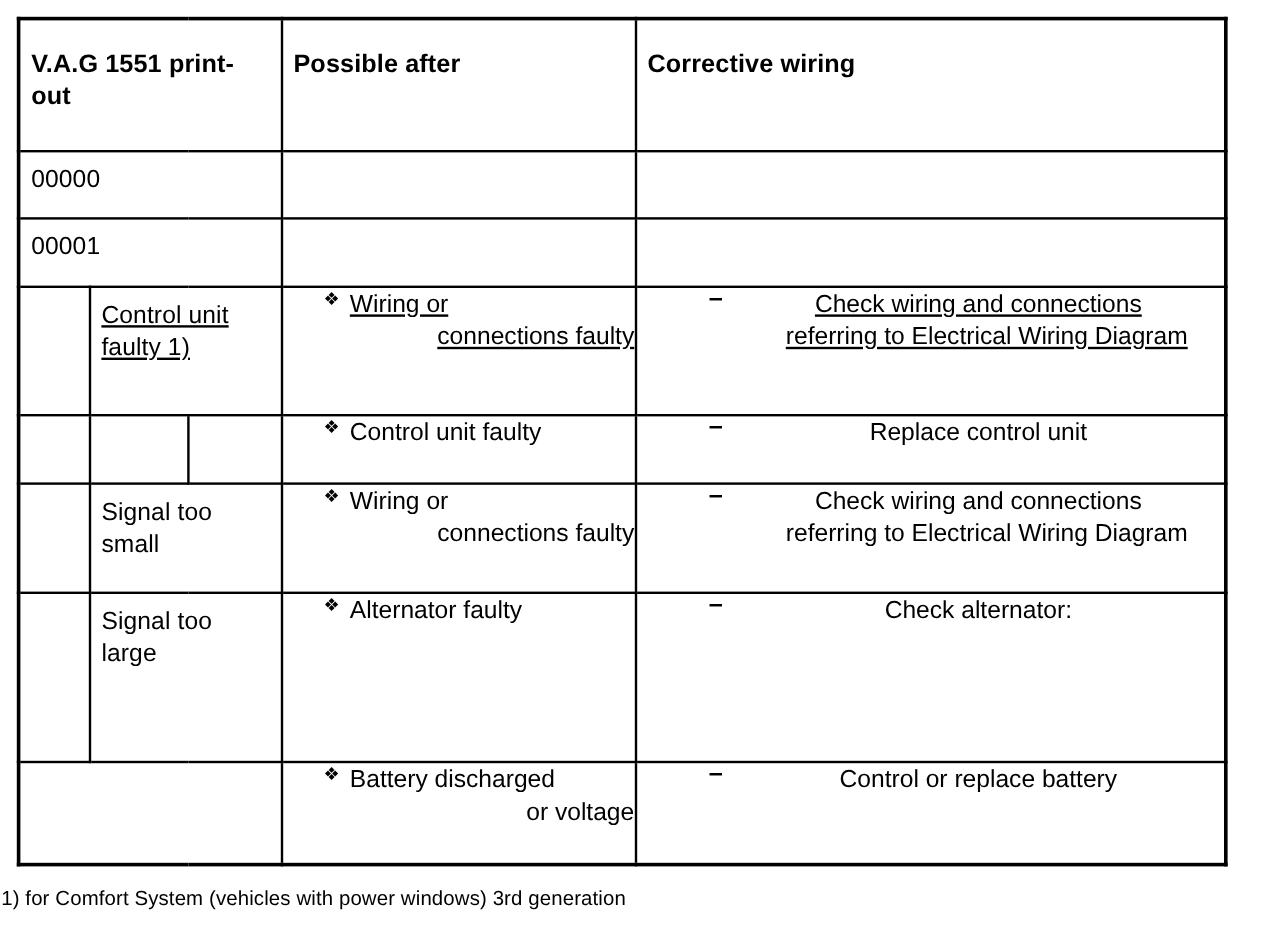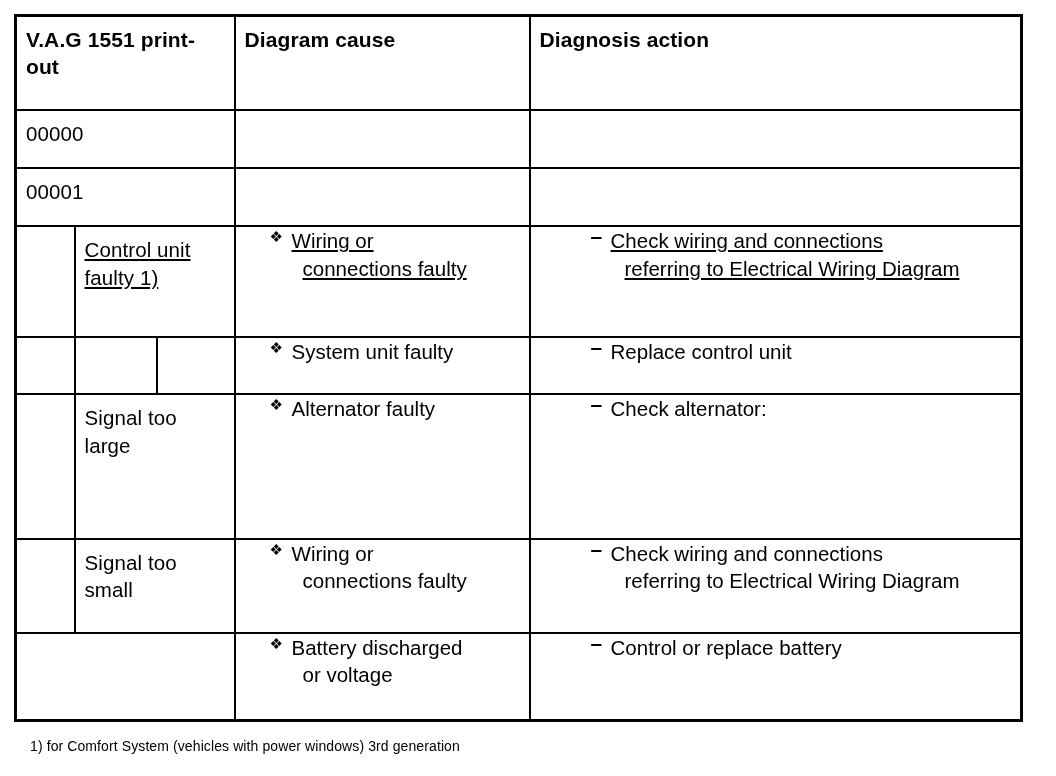--- a/index.html
+++ b/index.html
@@ -58,20 +58,21 @@
     font-size: 20.5px;
     line-height: 1.33;
     letter-spacing: 0.1px;
   }
   .head-pad {
     padding: 10px 10px 6px 9px;
     font-size: 21px;
     line-height: 1.28;
     font-weight: bold;
     letter-spacing: 0.1px;
+    margin-top: 14px;
   }
 
   
   .rule-bottom-thick { border-bottom-width: 4px; }
 
   
   .blist {
     margin: 0;
     padding: 0;
     list-style: none;
@@ -84,21 +85,21 @@
     line-height: 1.33;
   }
   .blist li .bsym {
     position: absolute;
     left: 0;
     top: -1px;
     font-size: 15px;
     line-height: 1.5;
   }
   .blist li .btxt { display: block; }
-  .blist li .btxt .cont { display: block; padding-left: 11px; }
+  .blist li .btxt .cont { display: block; padding-left: 11px; text-align: right; }
 
   
   .dlist {
     margin: 0;
     padding: 0;
     list-style: none;
   }
   .dlist li {
     position: relative;
     padding-left: 20px;
@@ -106,29 +107,29 @@
     font-size: 20.5px;
     line-height: 1.33;
   }
   .dlist li .dsym {
     position: absolute;
     left: 0;
     top: -5px;
     font-size: 21px;
     font-weight: 600;
   }
-  .dlist li .dtxt { display: block; }
+  .dlist li .dtxt { display: block; text-align: center; }
   .dlist li .dtxt .cont { display: block; padding-left: 14px; }
 
   
   .footnote {
     position: absolute;
-    left: 30px;
+    left: 1px;
     top: 738px;
-    font-size: 14px;
+    font-size: 17px;
     line-height: 1.25;
     white-space: nowrap;
     letter-spacing: 0.1px;
   }
 
   .empty-cell { height: 100%; }
 </style>
 </head>
 <body>
 
@@ -142,24 +143,24 @@
         <col class="c-d">
         <col class="c-e">
     </colgroup>
     <tbody>
 
       <tr style="height:72px;">
         <th colspan="3" class="rule-bottom-thick">
           <div class="head-pad">V.A.G 1551 print-out</div>
         </th>
         <th class="rule-bottom-thick">
-          <div class="head-pad">Diagram cause</div>
+          <div class="head-pad">Possible after</div>
         </th>
         <th class="rule-bottom-thick">
-          <div class="head-pad">Diagnosis action</div>
+          <div class="head-pad">Corrective wiring</div>
         </th>
       </tr>
 
       <tr style="height:44px;">
         <td colspan="3">
           <div class="cell-pad">00000</div>
         </td>
         <td>
           <div class="empty-cell"></div>
         </td>
@@ -220,38 +221,69 @@
             <div class="empty-cell"></div>
           </td>
         <td class="rule-bottom-thick">
             <div class="empty-cell"></div>
           </td>
         <td class="rule-bottom-thick">
           <ul class="blist">
             <li>
               <span class="bsym">❖</span>
               <span class="btxt">
-                <span>System unit faulty</span>
+                <span>Control unit faulty</span>
               </span>
             </li>
           </ul>
         </td>
         <td class="rule-bottom-thick">
           <ul class="dlist">
             <li>
               <span class="dsym">–</span>
               <span class="dtxt">
                 <span>Replace control unit</span>
               </span>
             </li>
           </ul>
         </td>
       </tr>
 
 
+
+      <tr style="height:70px;">
+        <td>
+            <div class="empty-cell"></div>
+          </td>
+        <td colspan="2">
+          <div class="cell-pad">Signal too small</div>
+        </td>
+        <td>
+          <ul class="blist">
+            <li>
+              <span class="bsym">❖</span>
+              <span class="btxt">
+                <span>Wiring or</span>
+                <span class="cont">connections faulty</span>
+              </span>
+            </li>
+          </ul>
+        </td>
+        <td>
+          <ul class="dlist">
+            <li>
+              <span class="dsym">–</span>
+              <span class="dtxt">
+                <span>Check wiring and connections</span>
+                <span class="cont">referring to Electrical Wiring Diagram</span>
+              </span>
+            </li>
+          </ul>
+        </td>
+      </tr>
 
       <tr style="height:110px;">
         <td>
             <div class="empty-cell"></div>
           </td>
         <td colspan="2">
           <div class="cell-pad">Signal too large</div>
         </td>
         <td>
           <ul class="blist">
@@ -268,51 +300,20 @@
             <li>
               <span class="dsym">–</span>
               <span class="dtxt">
                 <span>Check alternator:</span>
               </span>
             </li>
           </ul>
         </td>
       </tr>
 
-      <tr style="height:70px;">
-        <td>
-            <div class="empty-cell"></div>
-          </td>
-        <td colspan="2">
-          <div class="cell-pad">Signal too small</div>
-        </td>
-        <td>
-          <ul class="blist">
-            <li>
-              <span class="bsym">❖</span>
-              <span class="btxt">
-                <span>Wiring or</span>
-                <span class="cont">connections faulty</span>
-              </span>
-            </li>
-          </ul>
-        </td>
-        <td>
-          <ul class="dlist">
-            <li>
-              <span class="dsym">–</span>
-              <span class="dtxt">
-                <span>Check wiring and connections</span>
-                <span class="cont">referring to Electrical Wiring Diagram</span>
-              </span>
-            </li>
-          </ul>
-        </td>
-      </tr>
-
       <tr style="height:67px;">
         <td colspan="3">
             <div class="empty-cell"></div>
           </td>
         <td>
           <ul class="blist">
             <li>
               <span class="bsym">❖</span>
               <span class="btxt">
                 <span>Battery discharged</span>

